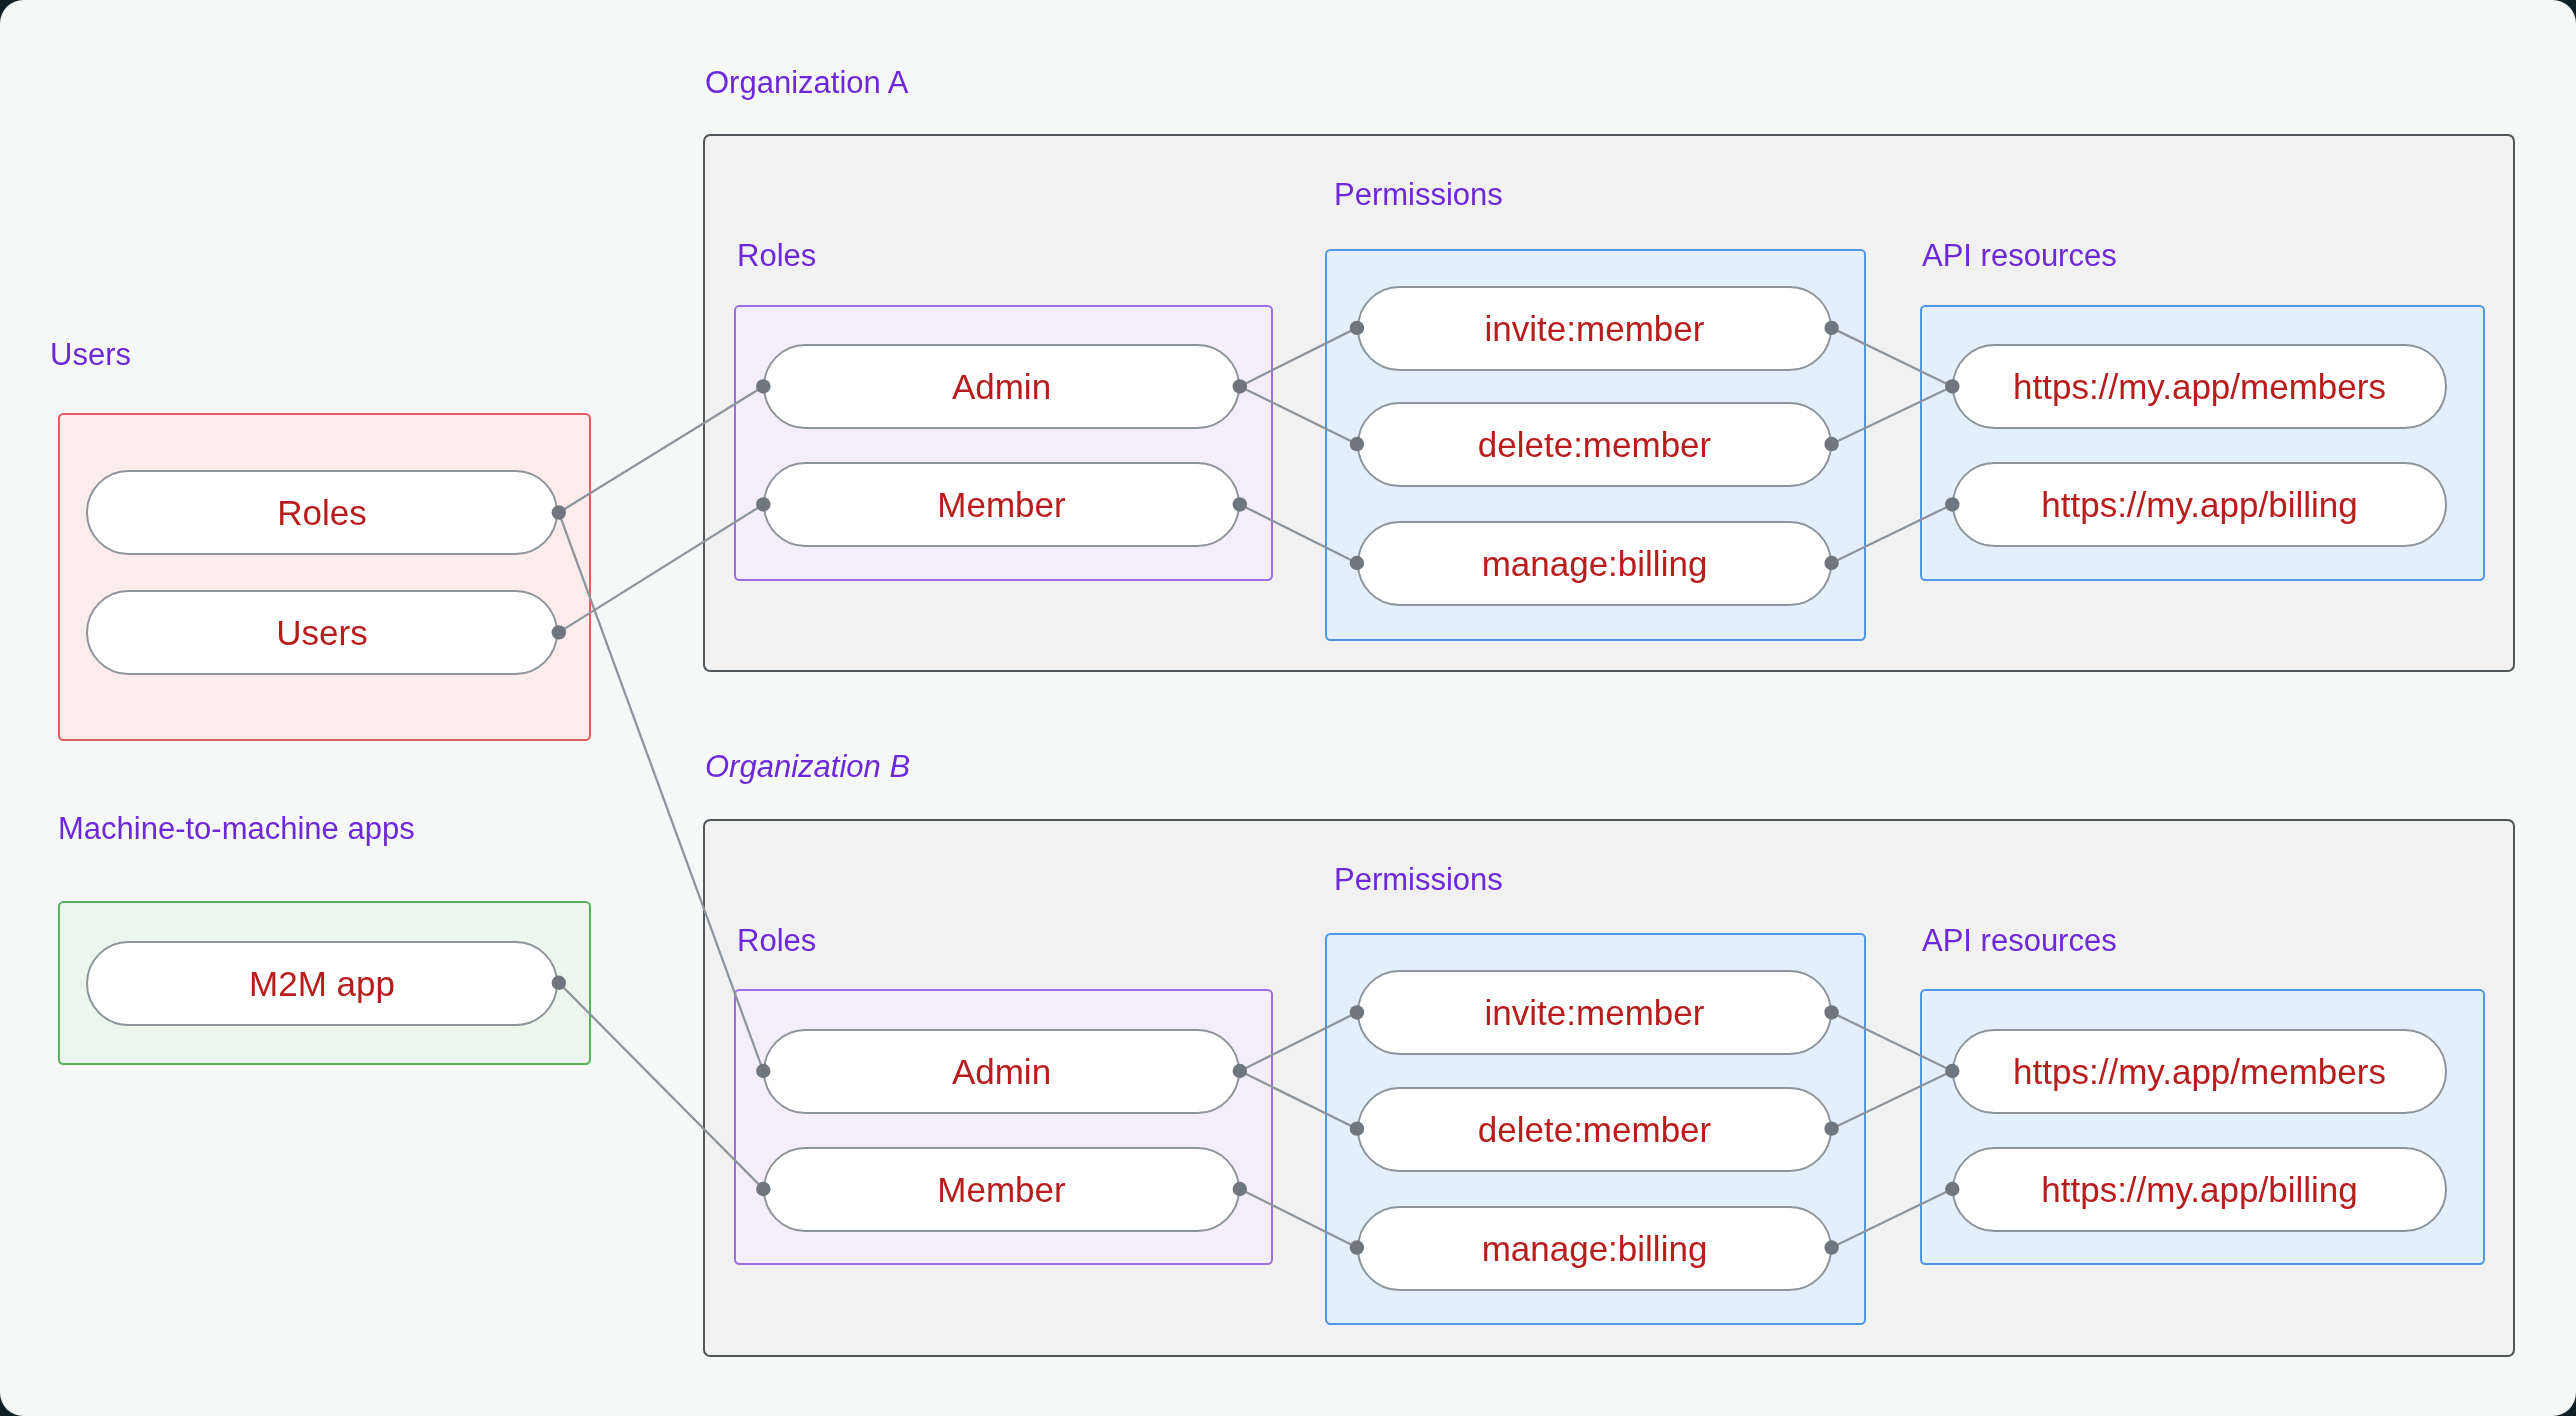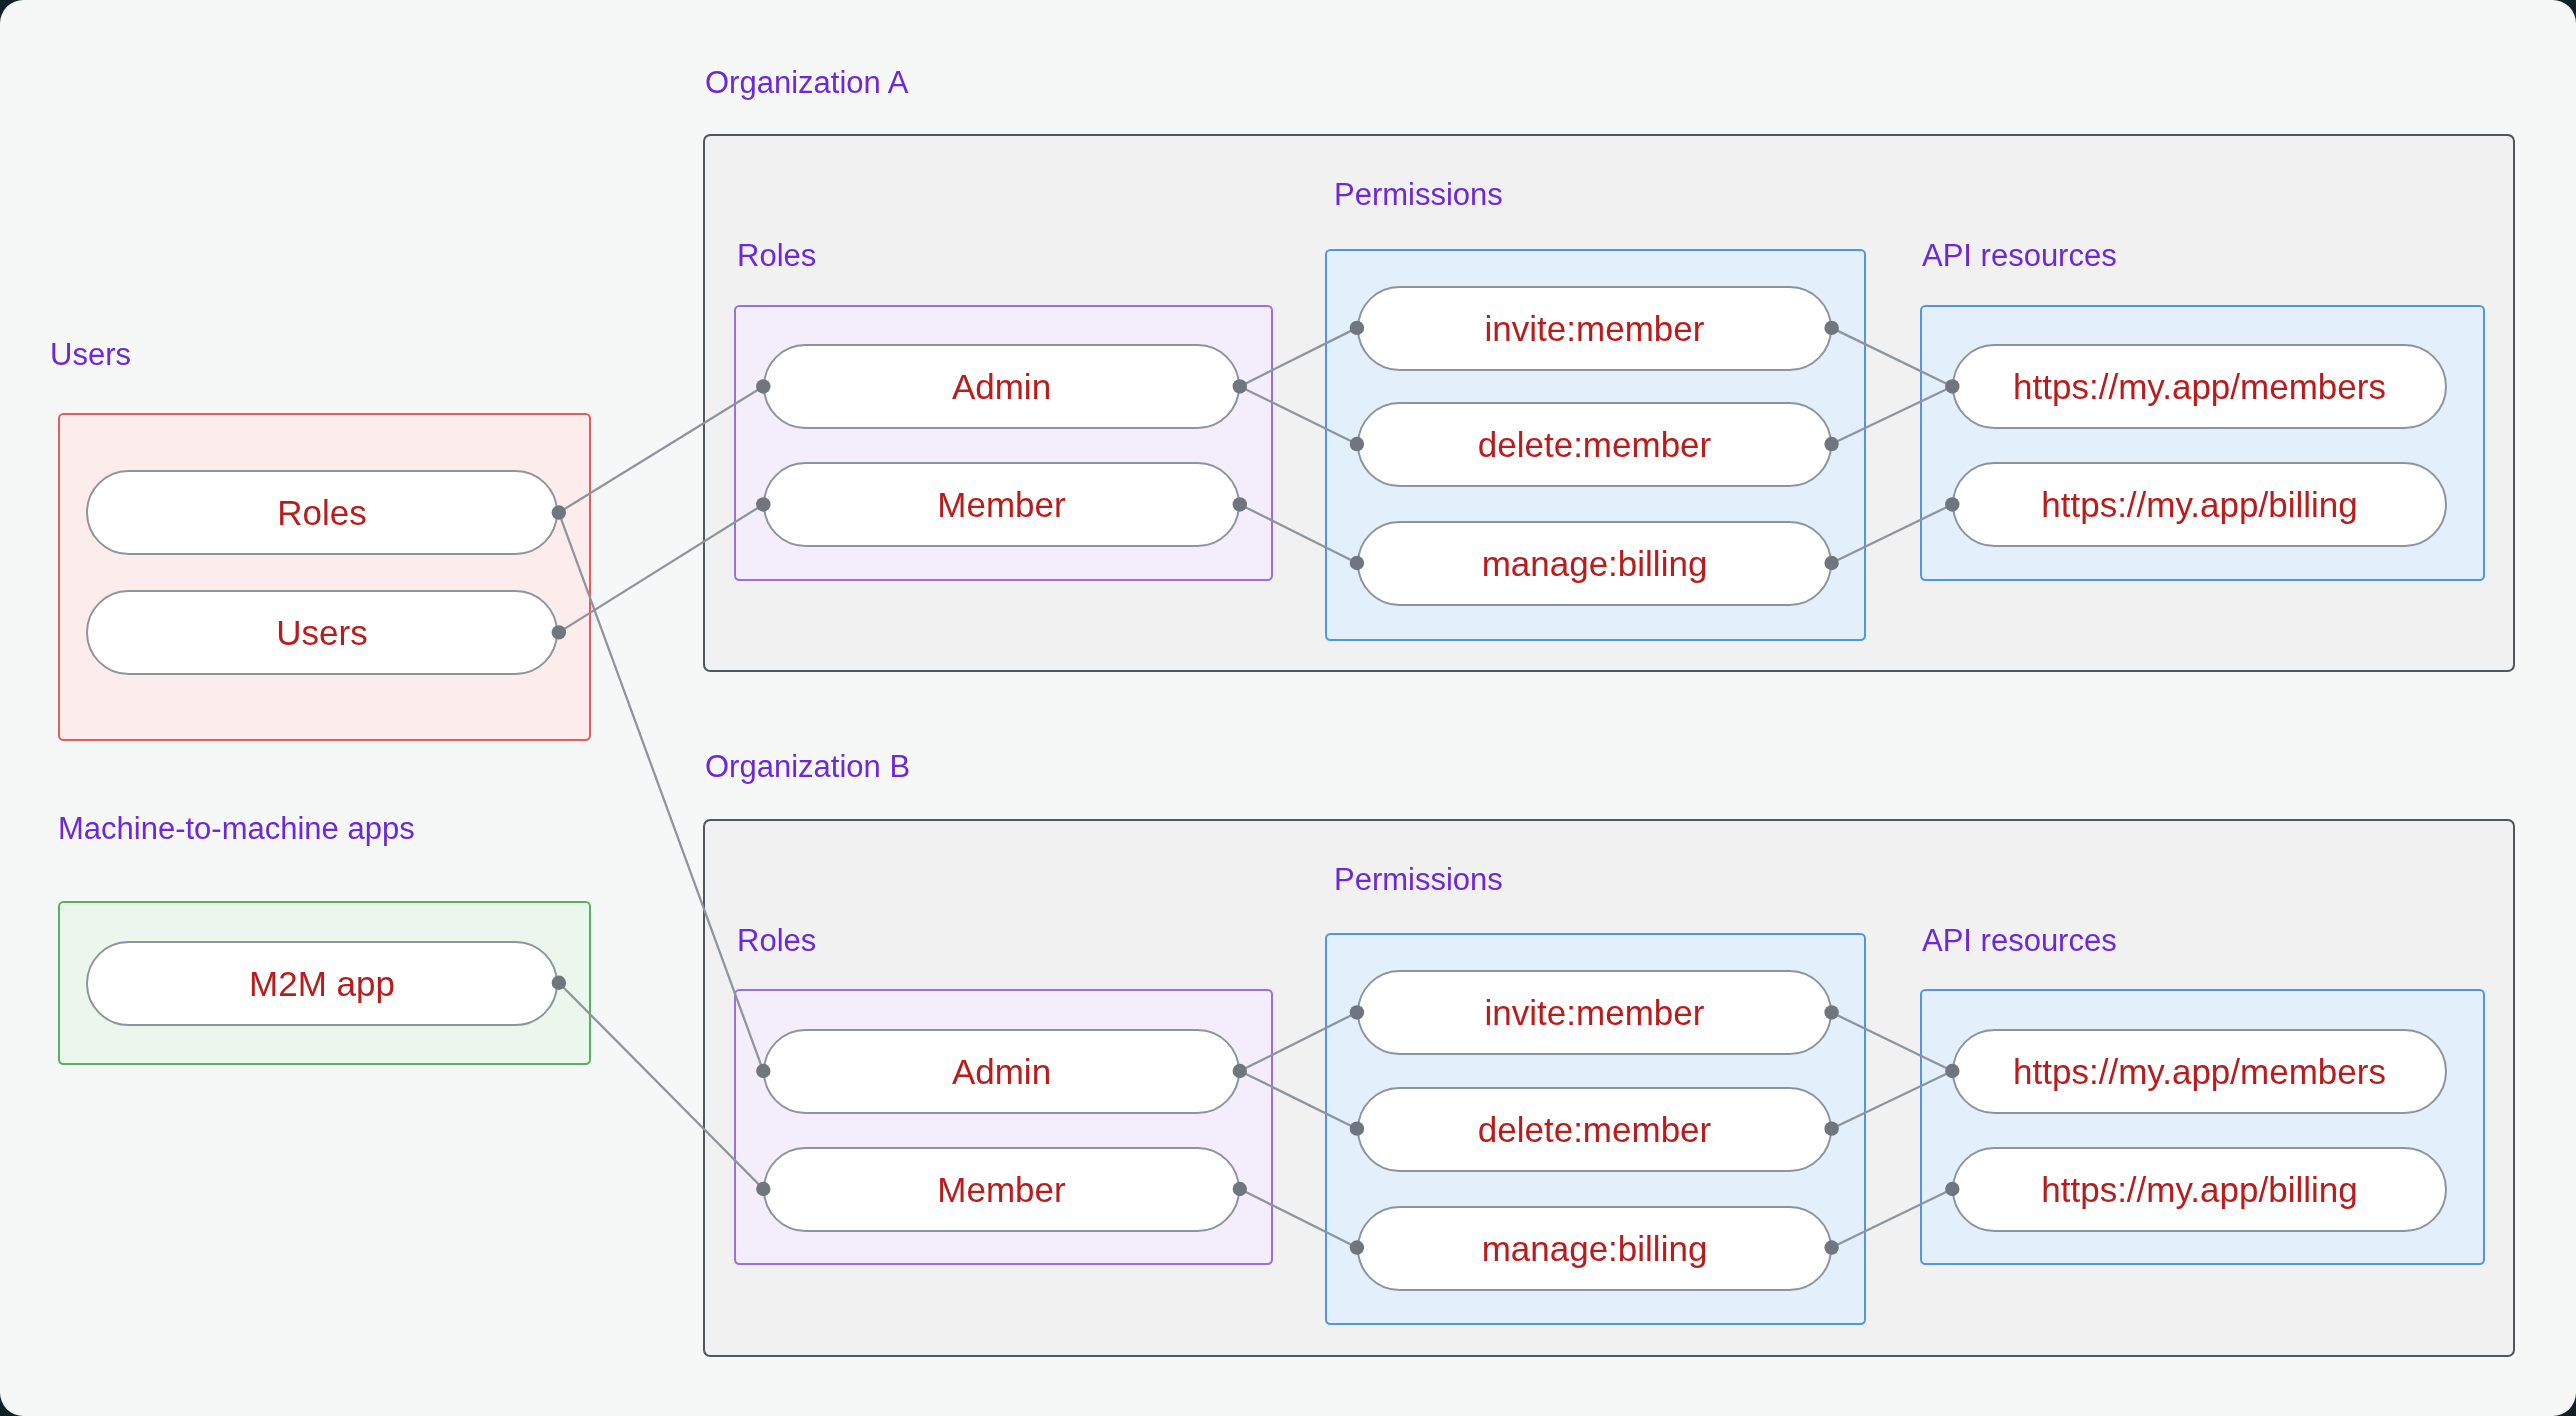--- a/index.html
+++ b/index.html
@@ -103,21 +103,21 @@
     <div class="gbox box-blue" style="left:1920px; top:305px; width:561px; height:272px;"></div>
     <div class="pill" style="left:1952px; top:344px; width:495px;">
       <span class="pill-label">https://my.app/members</span>
     </div>
     <div class="pill" style="left:1952px; top:462px; width:495px;">
       <span class="pill-label">https://my.app/billing</span>
     </div>
   </div>
 
   <div>
-    <div class="sec-label" style="left:705px; top:747px;">Organization B</div>
+    <div class="sec-label" style="left:705px; top:747px;font-style:italic;">Organization B</div>
     <div class="gbox box-org" style="left:703px; top:819px; width:1808px; height:534px;"></div>
 
     <div class="sec-label" style="left:737px; top:921px;">Roles</div>
     <div class="gbox box-purple" style="left:734px; top:989px; width:535px; height:272px;"></div>
     <div class="pill" style="left:763px; top:1029px; width:477px;">
       <span class="pill-label">Admin</span>
     </div>
     <div class="pill" style="left:763px; top:1147px; width:477px;">
       <span class="pill-label">Member</span>
     </div>

